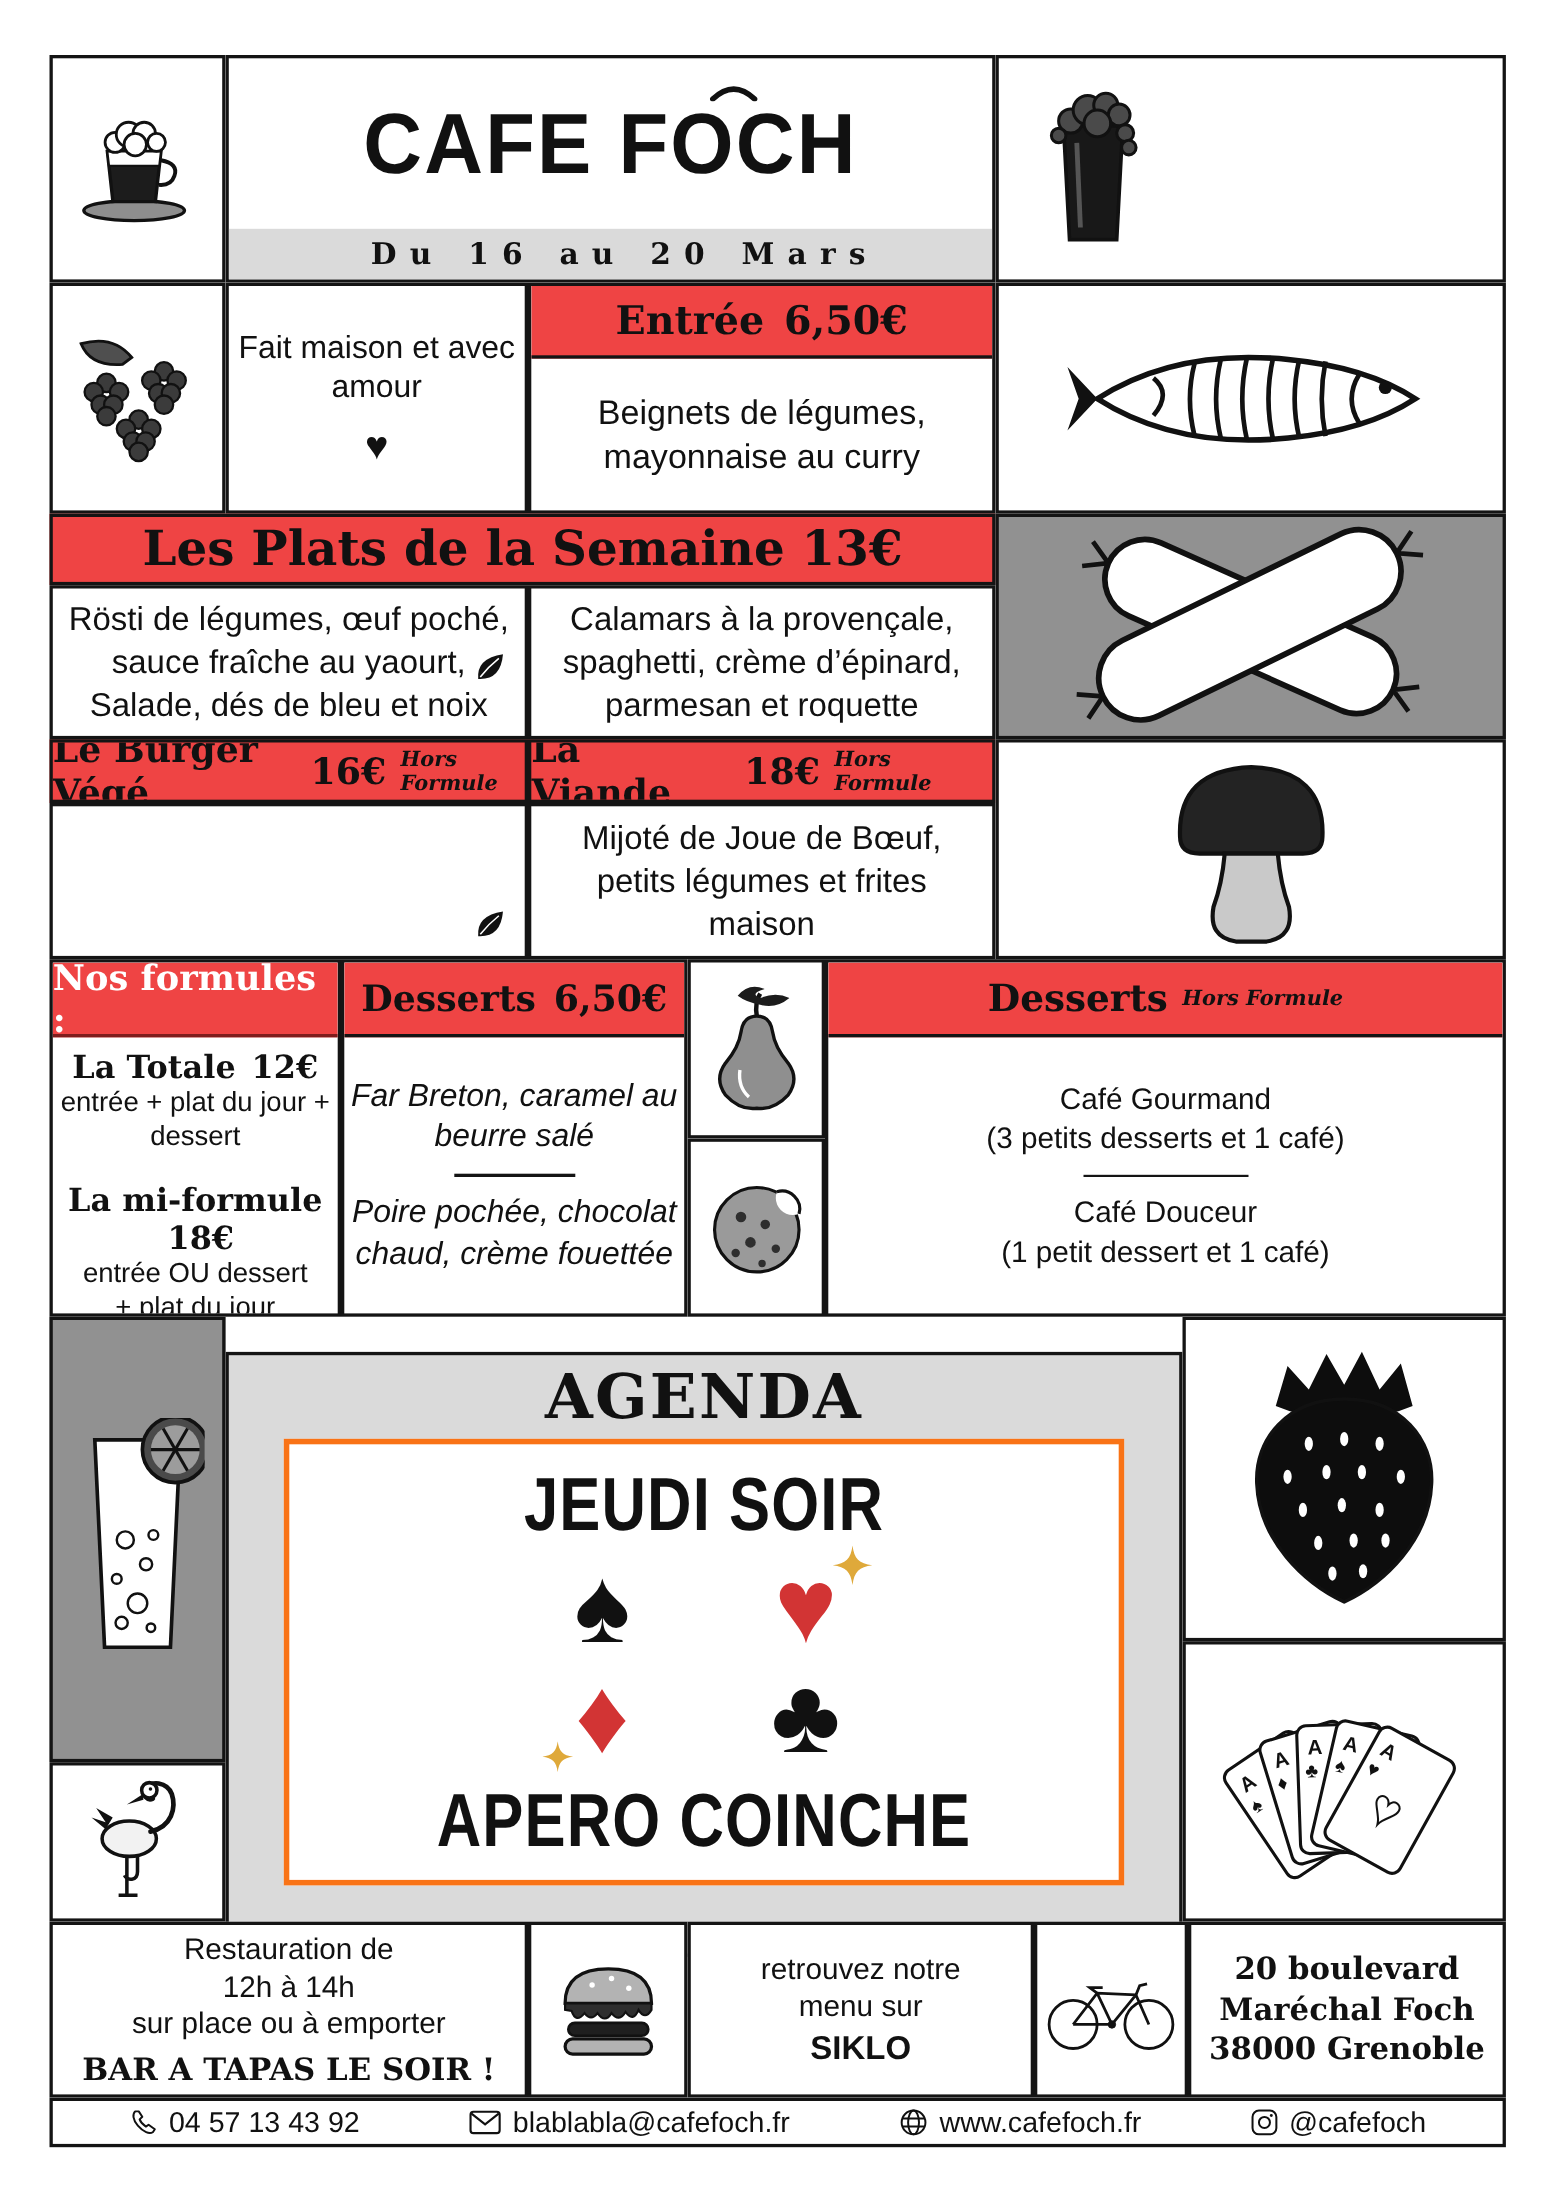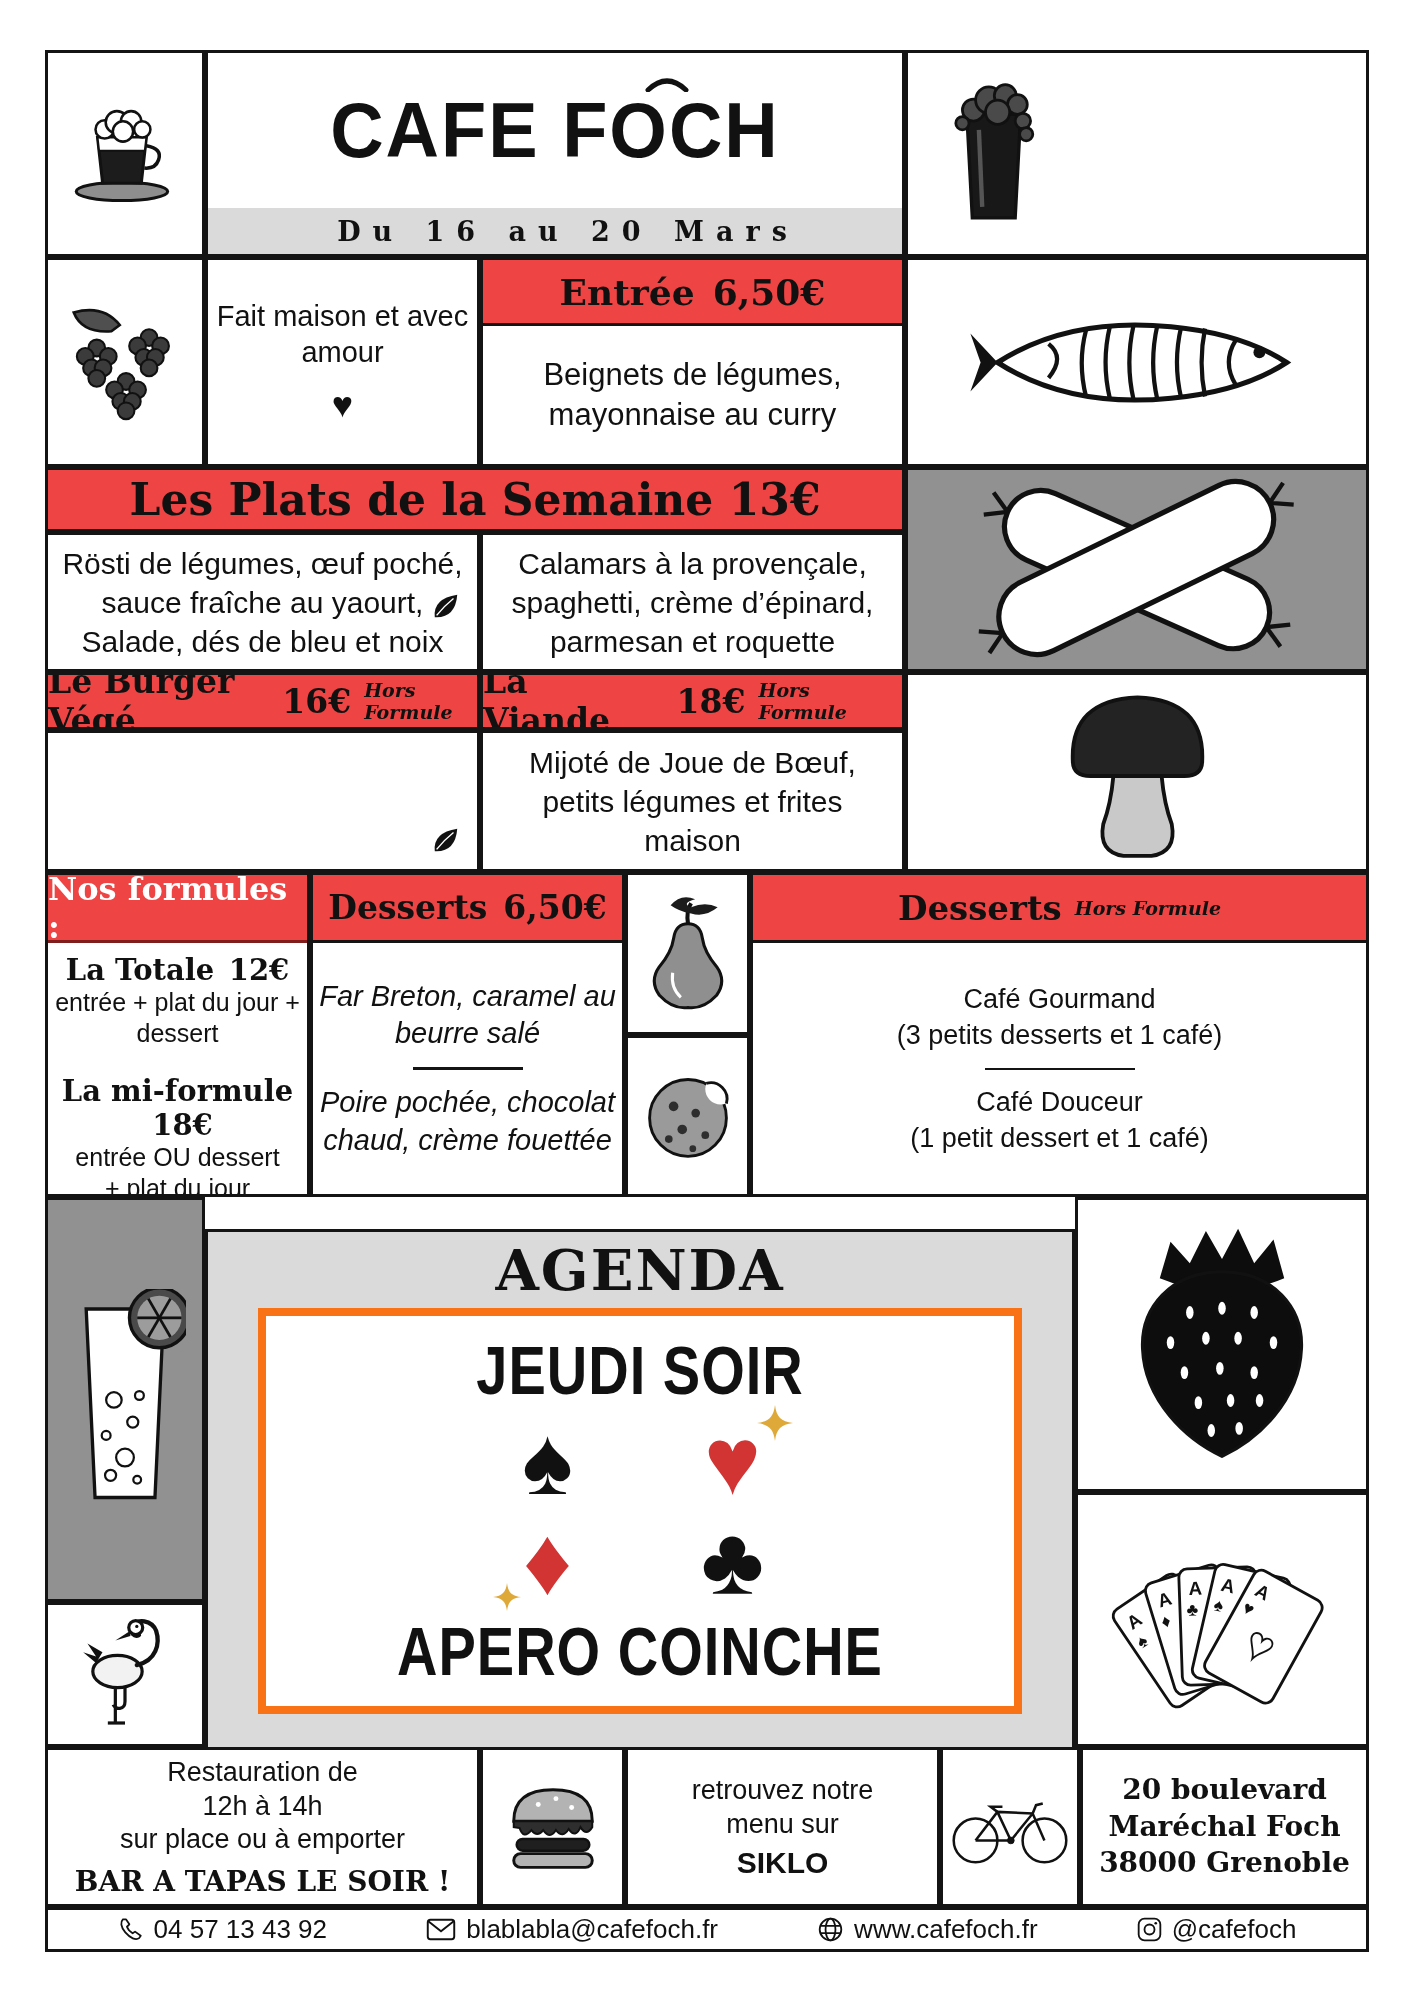--- a/index.html
+++ b/index.html
@@ -302,21 +302,21 @@
       <g stroke="#111" stroke-width="3" fill="none">
         <path d="M46 76 L46 110"></path>
           <path d="M55 76 L55 90 C55 98 46 98 44 93"></path>
           <path d="M39 110 L55 110"></path>
       </g>
     </svg>
   </div>
 
   <div class="cell lgray" style="left:205px;top:1197px;width:870px;height:550px;margin-top:32px;">
     <div class="flexc serif" style="height:76px;font-size:56px;letter-spacing:2px;">AGENDA</div>
-    <div style="position:absolute;left:50px;top:76px;width:764px;height:406px;background:#fff;border:8px solid #f97316;display:flex;flex-direction:column;align-items:center;justify-content:space-between;padding:22px 0;">
+    <div style="position:absolute;left:50px;top:76px;width:764px;height:406px;background:#fff;border:5px solid #f97316;display:flex;flex-direction:column;align-items:center;justify-content:space-between;padding:22px 0;">
       <div class="display sans" style="font-size:56px;">JEUDI SOIR</div>
       <div style="display:grid;grid-template-columns:130px 130px;column-gap:55px;row-gap:4px;justify-items:center;">
         <span class="suit">♠</span>
         <span class="suit red">
           <span>♥</span>
           <svg style="position:absolute;top:-8px;right:-32px;" width="36" height="36" viewBox="0 0 24 24">
             <path d="M12 0 C13 8 16 11 24 12 C16 13 13 16 12 24 C11 16 8 13 0 12 C8 11 11 8 12 0 Z" fill="#dfa93a"></path>
           </svg>
         </span>
         <span class="suit red">

